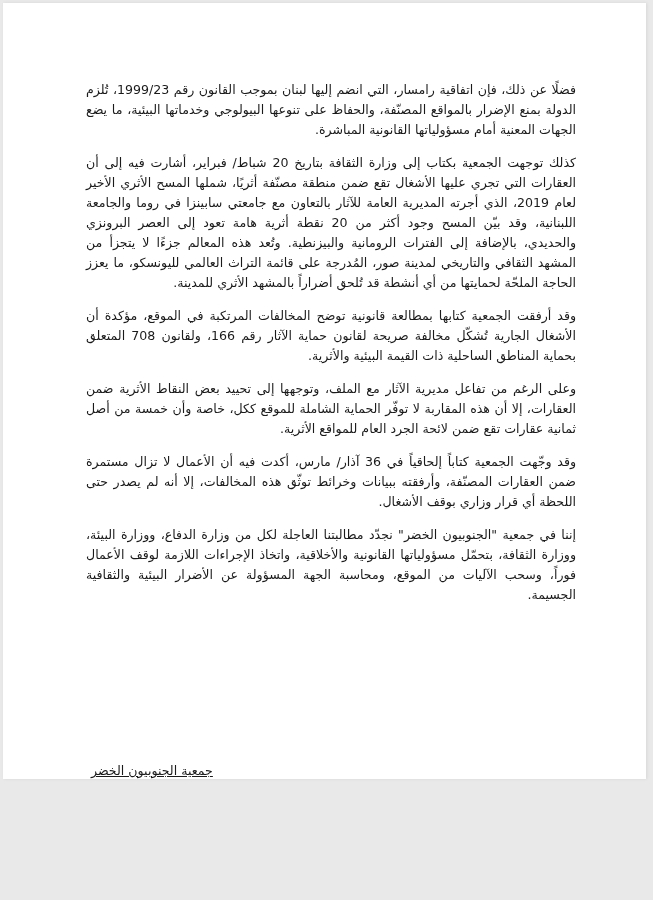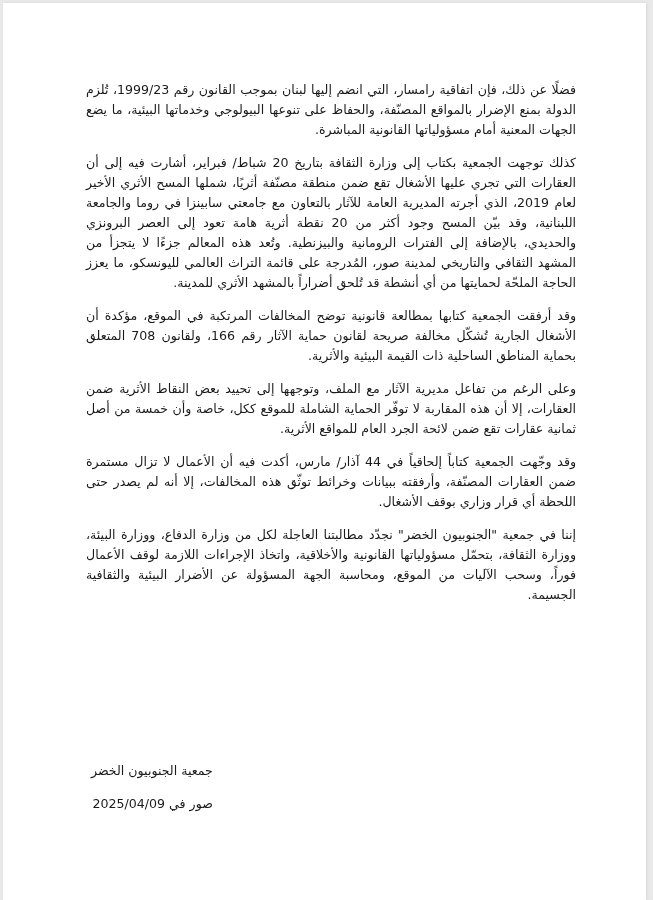--- a/index.html
+++ b/index.html
@@ -6,21 +6,21 @@
     body {
       width: 653px; height: 900px;
       background: #e9e9e9;
       position: relative;
       overflow: hidden;
       font-family: "DejaVu Sans", sans-serif;
     }
     .page {
       position: absolute;
       left: 3px; top: 3px;
-      width: 643px; height: 897px;
+      width: 643px; height: 776px;
       background: #ffffff;
       box-shadow: 1px 0 3px rgba(0,0,0,0.08);
     }
     .content {
       position: absolute;
       left: 83px; top: 77px;
       width: 490px;
       direction: rtl;
       text-align: justify;
       color: #1a1a1a;
@@ -31,33 +31,33 @@
       margin: 0 0 13px 0;
     }
     .signature {
       position: absolute;
       left: 88px; top: 758px;
       direction: rtl;
       text-align: right;
       color: #1a1a1a;
       font-size: 12.6px;
       line-height: 20px;
+      text-decoration: underline;
     }
     .signature .line { display: block; margin-bottom: 13px; }
   </style>
 </head>
 <body>
 
 <div class="page">
   <div class="content">
     <p>فضلًا عن ذلك، فإن اتفاقية رامسار، التي انضم إليها لبنان بموجب القانون رقم 1999/23، تُلزم الدولة بمنع الإضرار بالمواقع المصنّفة، والحفاظ على تنوعها البيولوجي وخدماتها البيئية، ما يضع الجهات المعنية أمام مسؤولياتها القانونية المباشرة.</p>
     <p>كذلك توجهت الجمعية بكتاب إلى وزارة الثقافة بتاريخ 20 شباط/ فبراير، أشارت فيه إلى أن العقارات التي تجري عليها الأشغال تقع ضمن منطقة مصنّفة أثريًا، شملها المسح الأثري الأخير لعام 2019، الذي أجرته المديرية العامة للآثار بالتعاون مع جامعتي سابينزا في روما والجامعة اللبنانية، وقد بيّن المسح وجود أكثر من 20 نقطة أثرية هامة تعود إلى العصر البرونزي والحديدي، بالإضافة إلى الفترات الرومانية والبيزنطية. وتُعد هذه المعالم جزءًا لا يتجزأ من المشهد الثقافي والتاريخي لمدينة صور، المُدرجة على قائمة التراث العالمي لليونسكو، ما يعزز الحاجة الملحّة لحمايتها من أي أنشطة قد تُلحق أضراراً بالمشهد الأثري للمدينة.</p>
     <p>وقد أرفقت الجمعية كتابها بمطالعة قانونية توضح المخالفات المرتكبة في الموقع، مؤكدة أن الأشغال الجارية تُشكّل مخالفة صريحة لقانون حماية الآثار رقم 166، ولقانون 708 المتعلق بحماية المناطق الساحلية ذات القيمة البيئية والأثرية.</p>
     <p>وعلى الرغم من تفاعل مديرية الآثار مع الملف، وتوجهها إلى تحييد بعض النقاط الأثرية ضمن العقارات، إلا أن هذه المقاربة لا توفّر الحماية الشاملة للموقع ككل، خاصة وأن خمسة من أصل ثمانية عقارات تقع ضمن لائحة الجرد العام للمواقع الأثرية.</p>
-    <p>وقد وجّهت الجمعية كتاباً إلحاقياً في 44 آذار/ مارس، أكدت فيه أن الأعمال لا تزال مستمرة ضمن العقارات المصنّفة، وأرفقته ببيانات وخرائط توثّق هذه المخالفات، إلا أنه لم يصدر حتى اللحظة أي قرار وزاري بوقف الأشغال.</p>
+    <p>وقد وجّهت الجمعية كتاباً إلحاقياً في 36 آذار/ مارس، أكدت فيه أن الأعمال لا تزال مستمرة ضمن العقارات المصنّفة، وأرفقته ببيانات وخرائط توثّق هذه المخالفات، إلا أنه لم يصدر حتى اللحظة أي قرار وزاري بوقف الأشغال.</p>
     <p>إننا في جمعية "الجنوبيون الخضر" نجدّد مطالبتنا العاجلة لكل من وزارة الدفاع، ووزارة البيئة، ووزارة الثقافة، بتحمّل مسؤولياتها القانونية والأخلاقية، واتخاذ الإجراءات اللازمة لوقف الأعمال فوراً، وسحب الآليات من الموقع، ومحاسبة الجهة المسؤولة عن الأضرار البيئية والثقافية الجسيمة.</p>
   </div>
 
   <div class="signature">
     <span class="line">جمعية الجنوبيون الخضر</span>
-    <span class="line">صور في 2025/04/09</span>
   </div>
 </div>
 
 </body></html>

